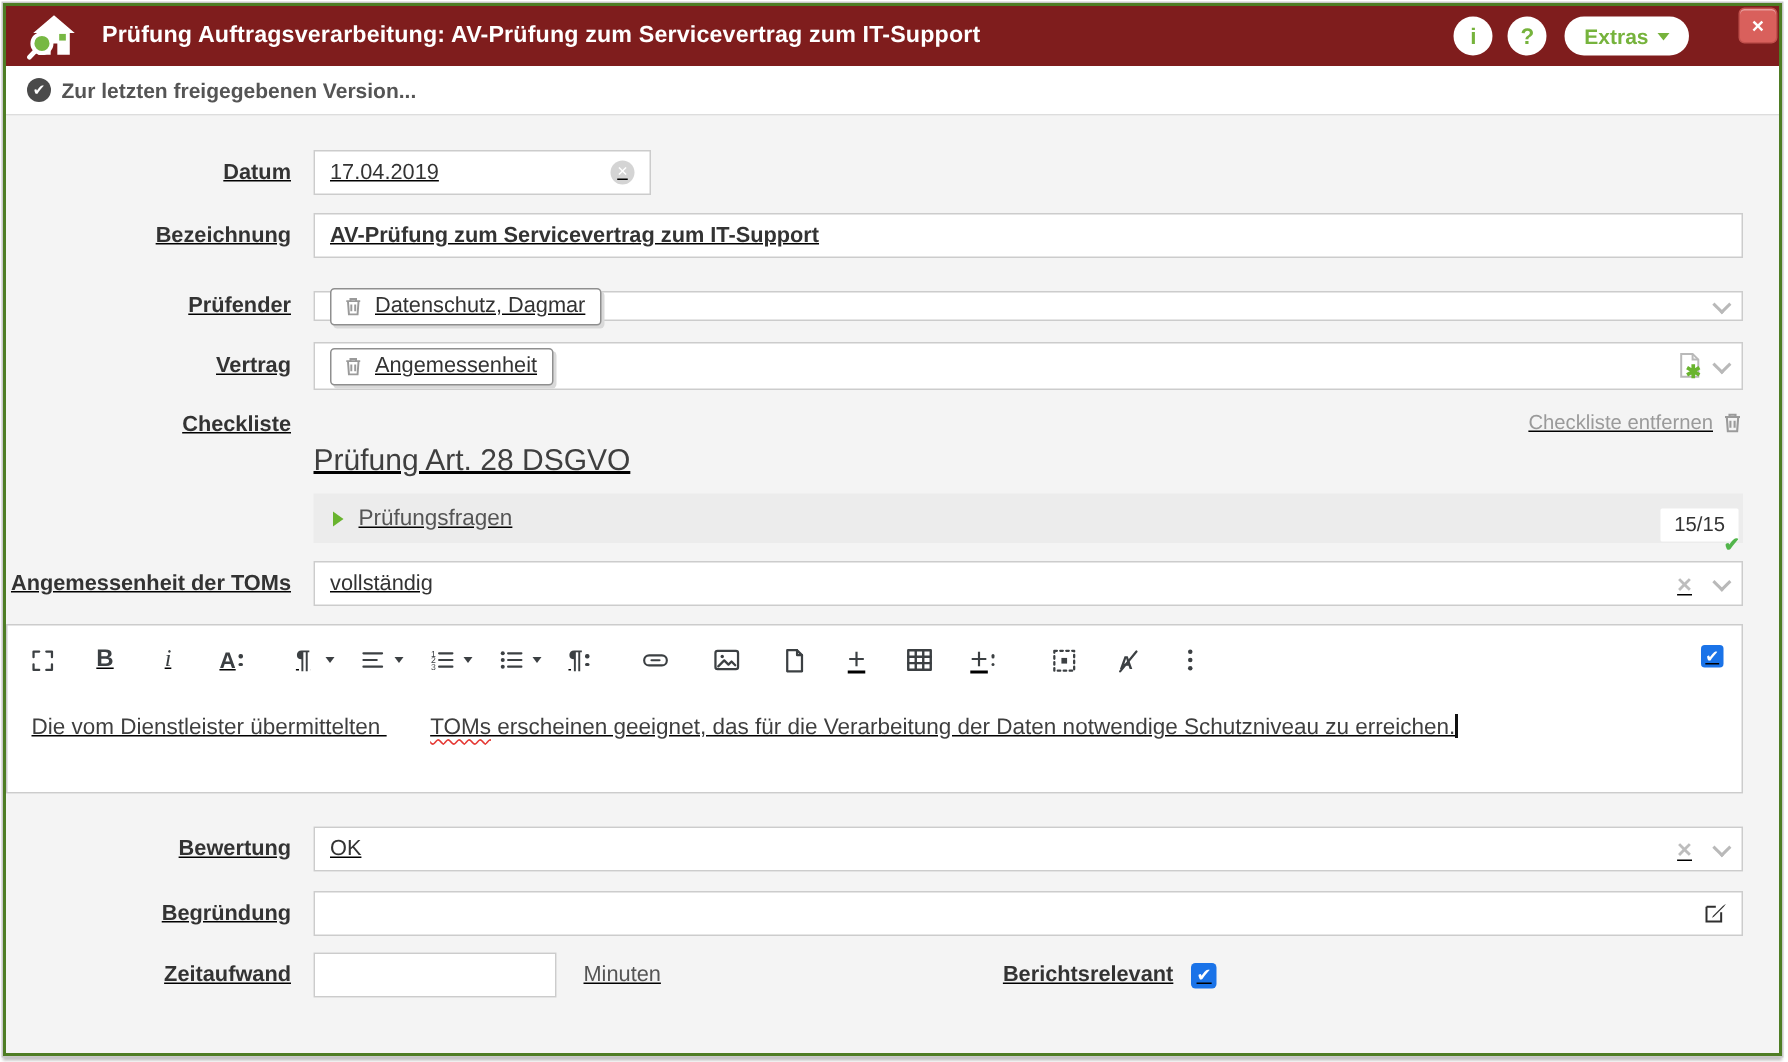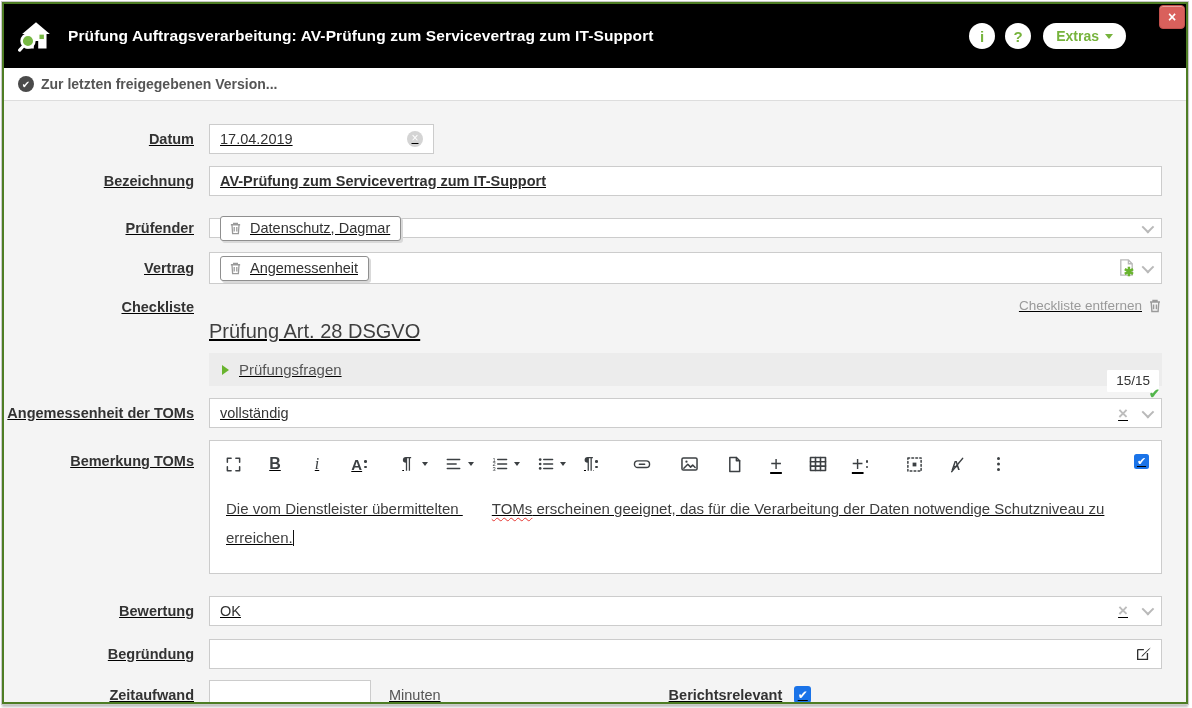--- a/index.html
+++ b/index.html
@@ -3,21 +3,21 @@
 <meta charset="utf-8">
 <style>
   * { margin:0; padding:0; box-sizing:border-box; }
   html,body { width:1192px; height:708px; background:#fff; font-family:"Liberation Sans", sans-serif; }
   body { padding:2px; }
 
   .window { position:relative; width:1186px; height:702px; border:2px solid #4e7d24;
             box-shadow:0 0 0 1px #c9c9c9, 0 3px 2px rgba(0,0,0,.25); background:#f4f4f4; overflow:hidden; }
 
   
-  .header { height:64px; background:#000000; display:flex; align-items:center; padding:0 60px 0 14px; }
+  .header { height:40px; background:#7f1d1d; display:flex; align-items:center; padding:0 60px 0 14px; }
   .app-icon { width:36px; height:34px; margin-right:14px; flex-shrink:0; }
   .title { color:#fff; font-weight:bold; font-size:15.5px; letter-spacing:.1px; flex:1;
            white-space:nowrap; overflow:hidden; }
   .hbtn { background:#fff; color:#76b33c; font-weight:bold; border:none; display:inline-flex;
           align-items:center; justify-content:center; cursor:pointer; }
   .round { width:26px; height:26px; border-radius:50%; font-size:15px; margin-left:10px; }
   .extras { height:26px; border-radius:13px; padding:0 13px; font-size:14px; margin-left:12px; gap:6px; }
   .caret-dn-green { width:0; height:0; border-left:4.5px solid transparent; border-right:4.5px solid transparent;
           border-top:5.5px solid #76b33c; }
   .close-btn { position:absolute; top:1px; right:1px; width:26px; height:24px; background:#d9605c;
@@ -53,21 +53,21 @@
   .spacer { flex:1; }
 
   .remove-link { display:flex; justify-content:flex-end; align-items:center; gap:6px; color:#9a9a9a;
            font-size:13.5px; cursor:pointer; margin-bottom:2px; }
   .check-heading { font-size:20px; color:#3f3f3f; font-weight:400; margin:7px 0 10px; }
   .section-bar { position:relative; background:#ececec; height:33px; display:flex; align-items:center;
            padding-left:13px; gap:10px; cursor:pointer; }
   .tri-right { width:0; height:0; border-top:5px solid transparent; border-bottom:5px solid transparent;
            border-left:7px solid #69b42e; }
   .section-label { font-size:15px; color:#555; }
-  .badge { position:absolute; top:17px; right:3px; background:#fff; border-radius:1px; padding:3px 9px 4px;
+  .badge { position:absolute; top:10px; right:3px; background:#fff; border-radius:1px; padding:3px 9px 4px;
            font-size:13.5px; color:#333; }
   .badge-check { position:absolute; right:-1px; bottom:-9px; color:#52b54b; font-size:13px; font-weight:bold; }
 
   
   .editor { flex:1; background:#fff; border:1px solid #ccc; margin-bottom:5px; }
   .toolbar { display:flex; align-items:center; padding:13px 12px 6px 14px; gap:0; color:#3c4043; }
   .tb { display:inline-flex; align-items:center; justify-content:center; min-width:18px; height:20px;
         margin-right:24px; cursor:pointer; }
   .tb svg { stroke:#3c4043; fill:none; stroke-width:1.6; stroke-linecap:round; stroke-linejoin:round; }
   .tb .fill { fill:#3c4043; stroke:none; }
@@ -212,21 +212,20 @@
       <div class="lbl">Angemessenheit der TOMs</div>
       <div class="field">
         <span>vollständig</span>
         <span class="spacer"></span>
         <span class="gray-x">×</span>
         <span class="chev"></span>
       </div>
     </div>
 
     <div class="row top" style="margin-bottom:17px">
-      <div class="lbl" style="padding-top:13px">Bemerkung TOMs</div>
       <div class="editor">
         <div class="toolbar">
           <span class="tb">
               <svg width="17" height="17" viewBox="0 0 18 18" stroke-width="2">
                 <path d="M6.5 2.5h-4v4M11.5 2.5h4v4M15.5 11.5v4h-4M6.5 15.5h-4v-4"></path>
               </svg>
             </span>
           <span class="tb tb-b">B</span>
           <span class="tb tb-i">i</span>
           <span class="tb" style="margin-right:30px">

